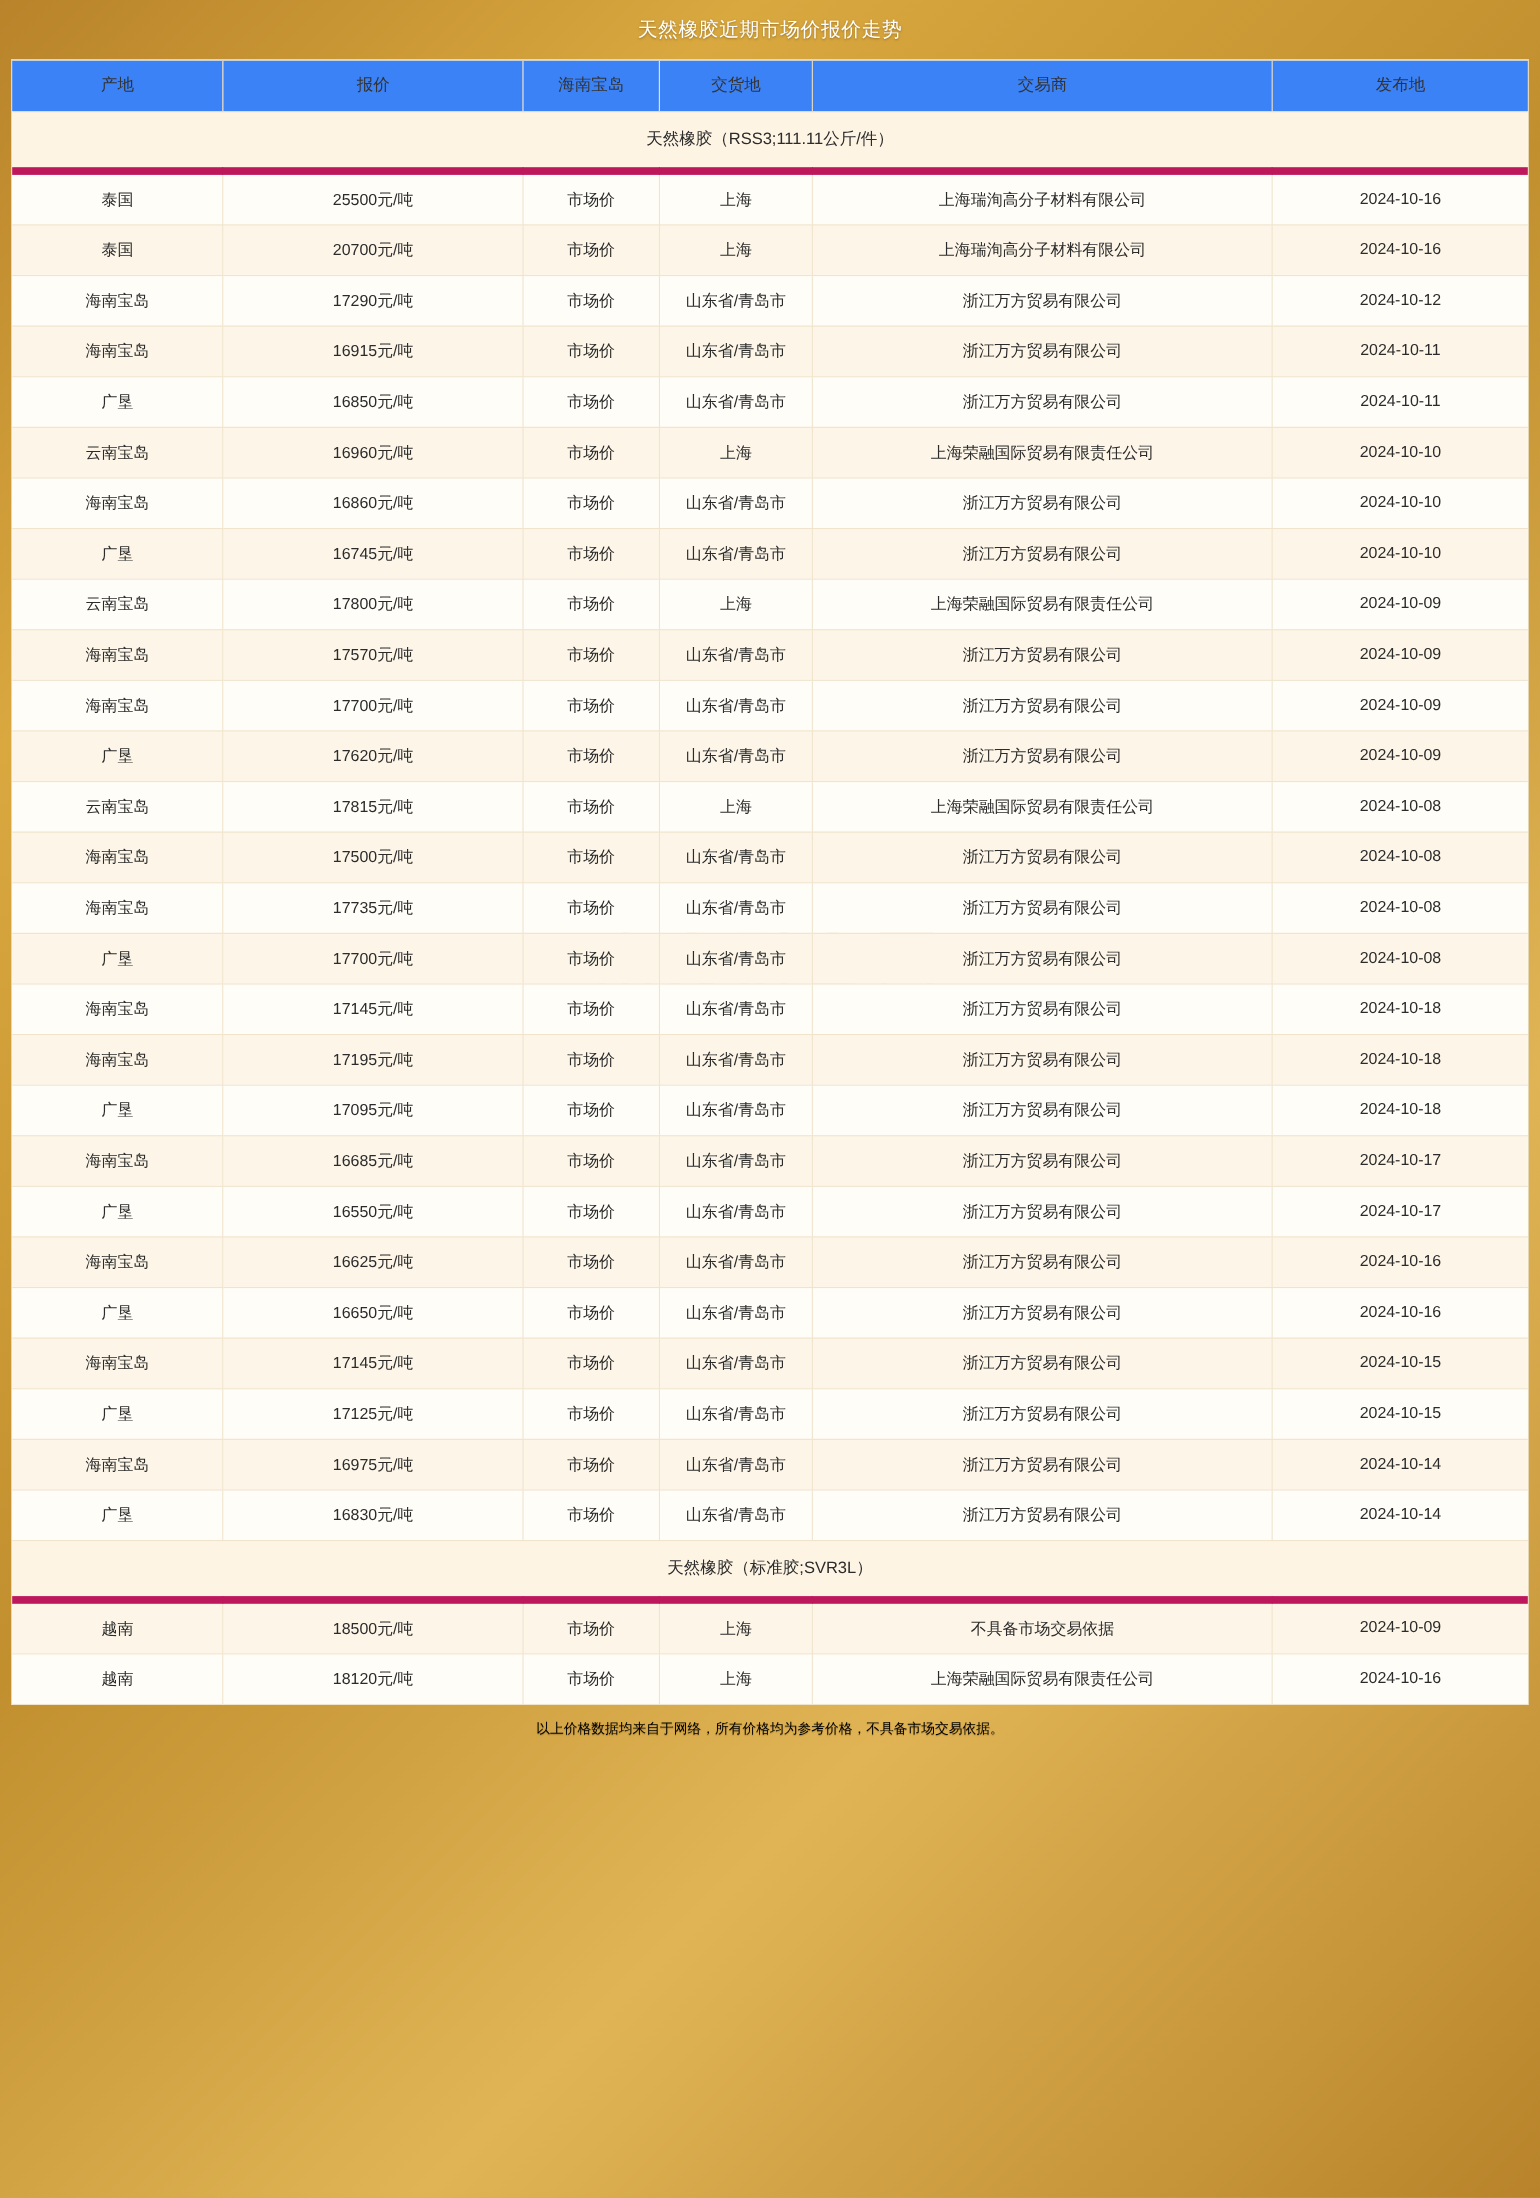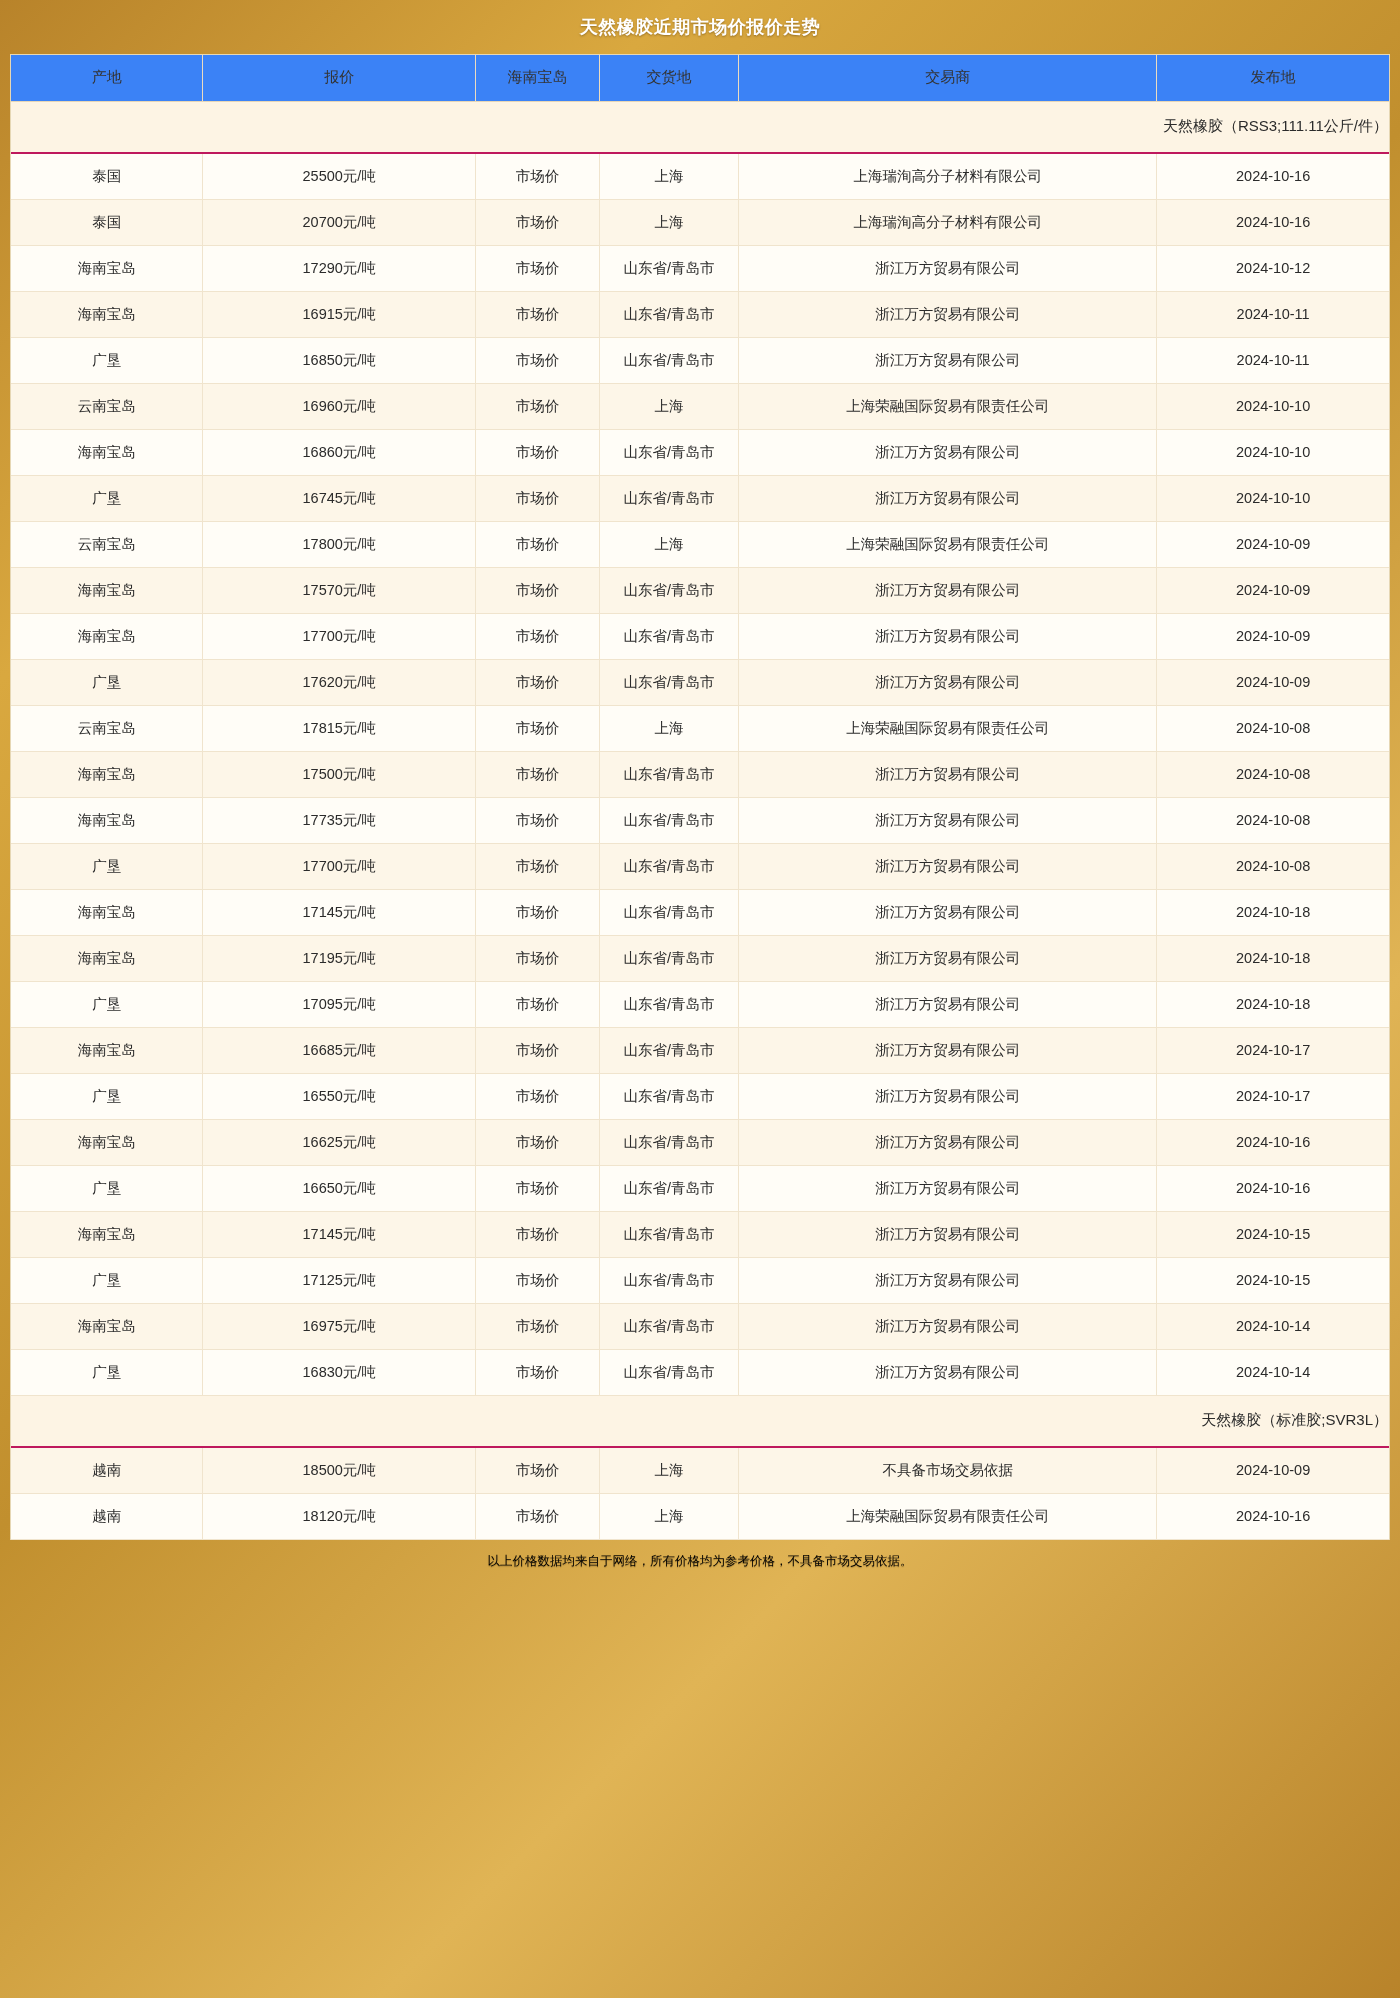--- a/index.html
+++ b/index.html
@@ -21,21 +21,21 @@
     position: relative;
   }
   .header {
     text-align: center;
     color: #ffffff;
     padding: 14px 0 12px 0;
     line-height: 1.55;
   }
   .header .line {
     font-size: 18px;
-    font-weight: bold;
+    font-weight: normal;
     letter-spacing: 0.5px;
     text-shadow: 0 1px 2px rgba(90,60,10,.5);
   }
   .table-wrap {
     margin: 0 10px;
     background: #fffdf6;
     border: 1px solid #e6d7b4;
     border-bottom: none;
     position: relative;
     overflow: hidden;
@@ -66,23 +66,22 @@
     white-space: nowrap;
   }
   tbody td:last-child { border-right: none; }
   tbody tr.odd td { background: #fffdf7; }
   tbody tr.even td { background: #fdf6e8; }
   tr.section td {
     background: #fdf4e4 !important;
     height: 48px;
     font-size: 15px;
     color: #2b2b2b;
-    border-bottom: 2px solid #be185d;
+    border-bottom: 7px solid #be185d;
     border-top: 1px solid #eedfc3;
-    text-align: right;
   }
   .col-origin   { width: 12.4%; }
   .col-price    { width: 17.6%; }
   .col-type     { width: 8.0%; }
   .col-deliver  { width: 9.0%; }
   .col-trader   { width: 27.0%; }
   .col-pub      { width: 15.0%; }
   .footer-note {
     text-align: center;
     color: #000000;

